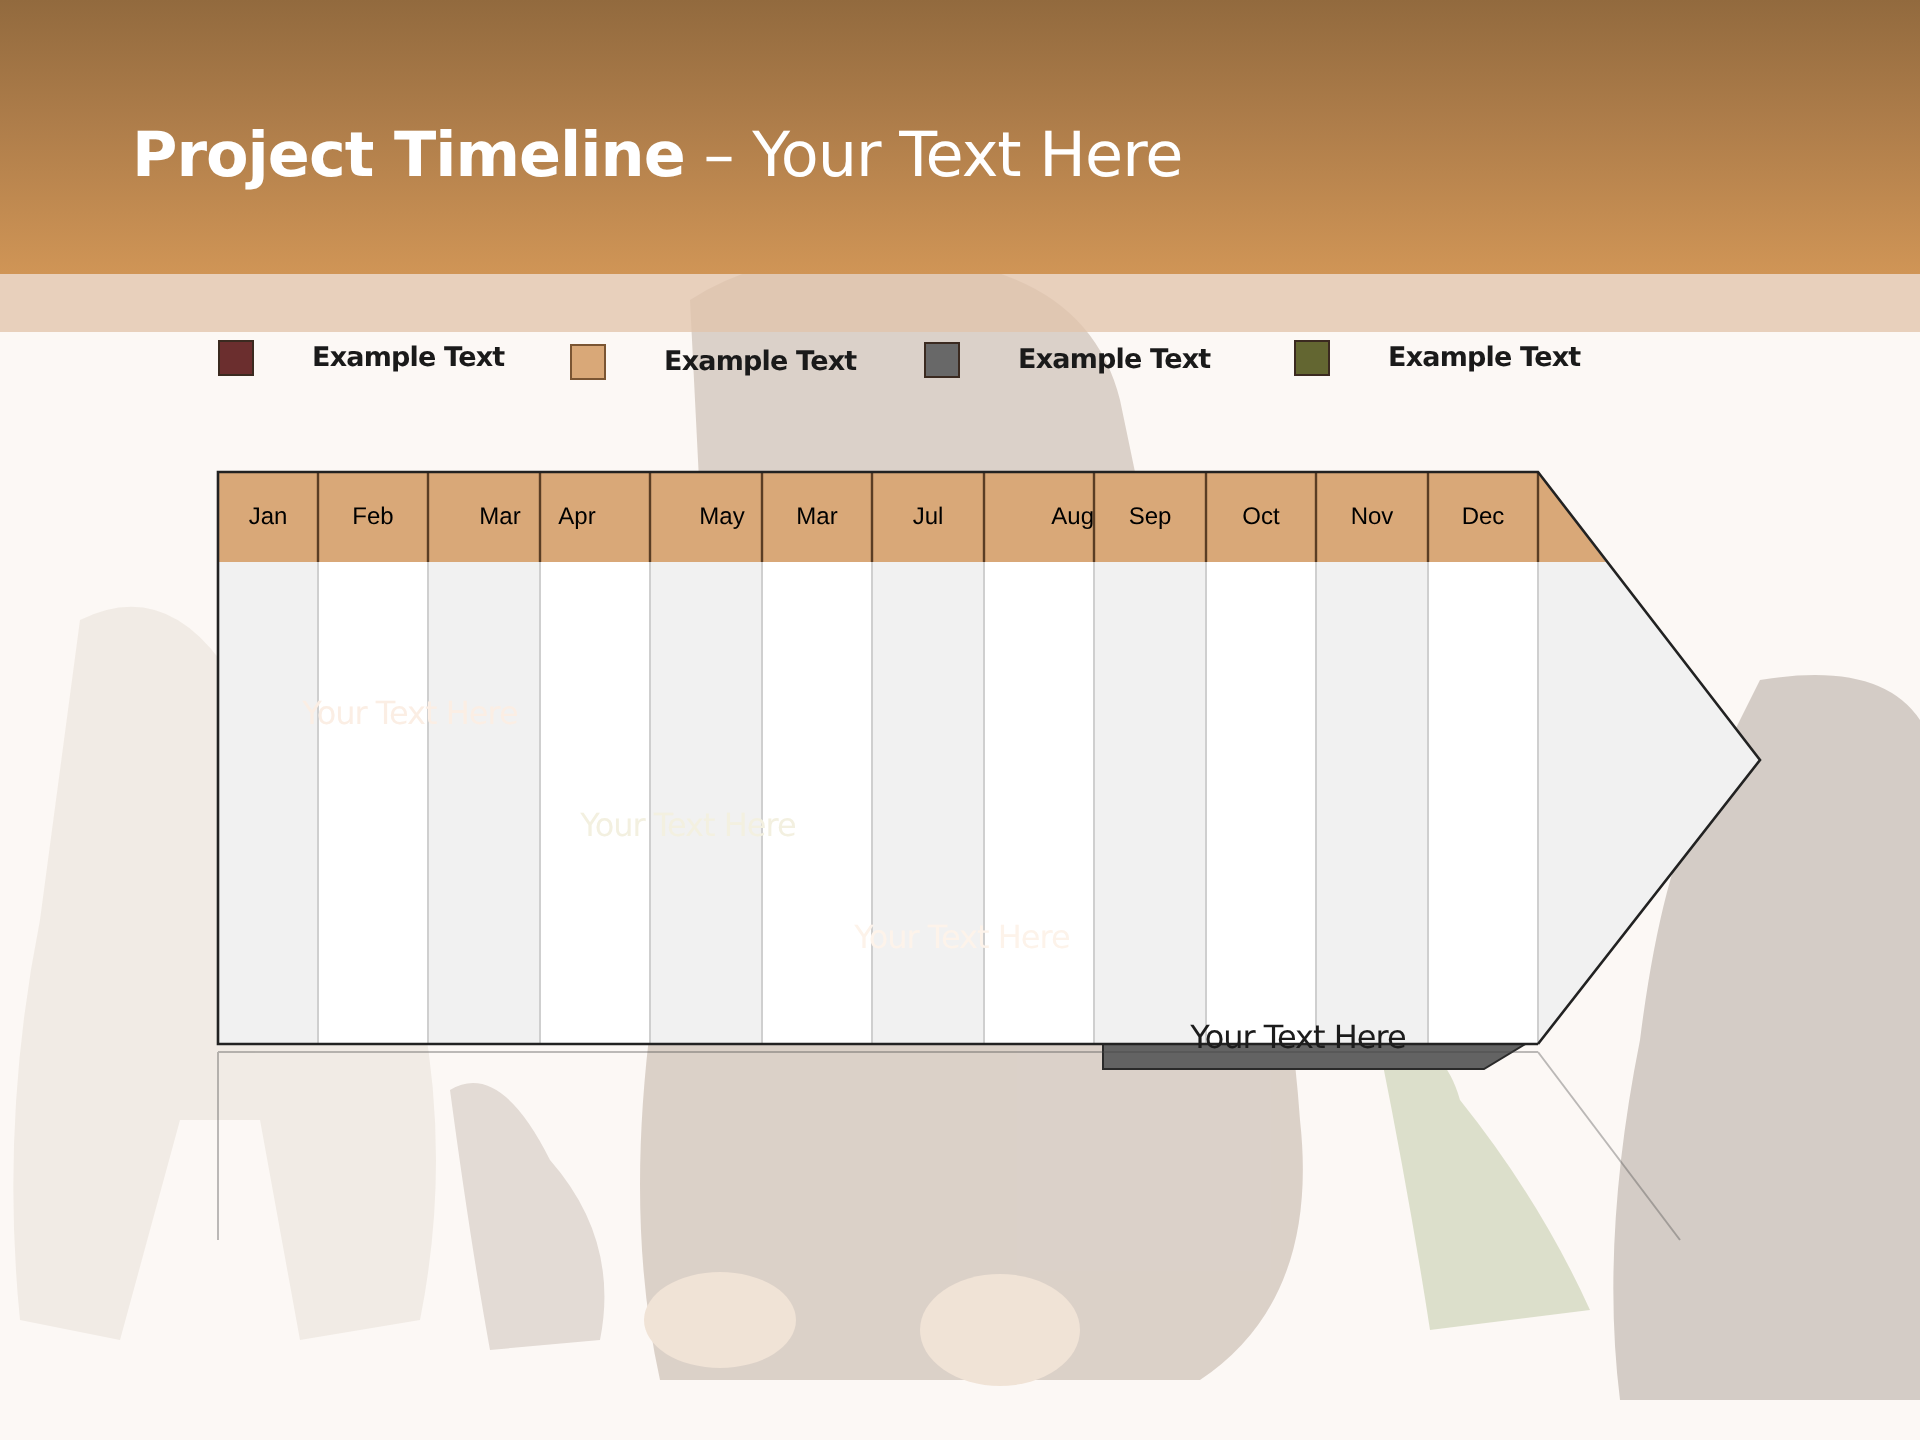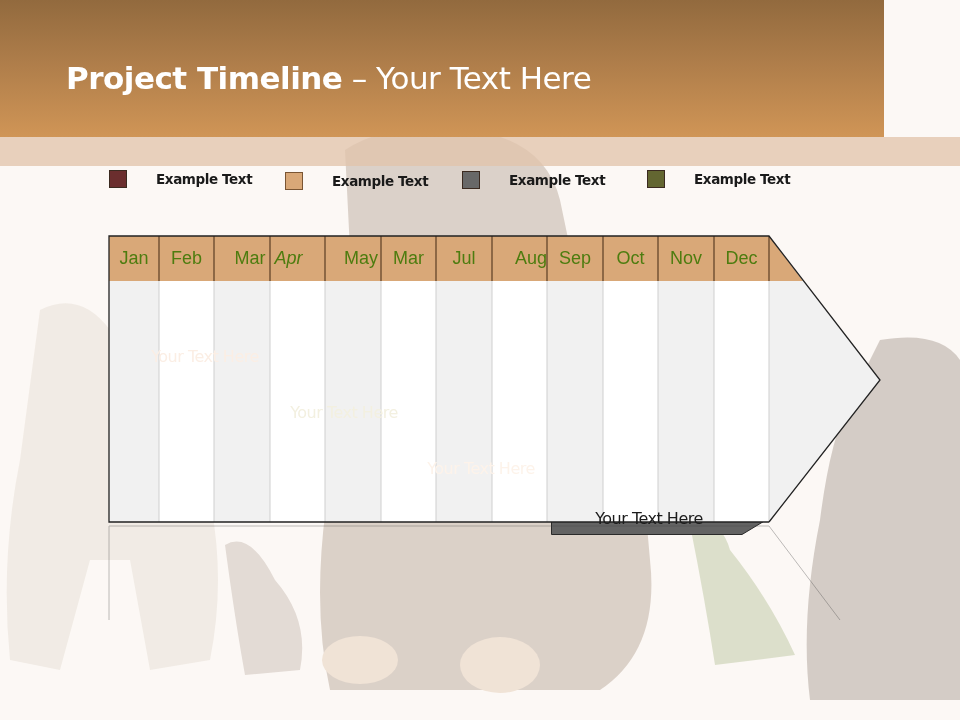--- a/index.html
+++ b/index.html
@@ -3,21 +3,21 @@
   <meta charset="utf-8">
   <style>
     html, body { margin: 0; padding: 0; }
     body {
       width: 960px; height: 720px; position: relative; overflow: hidden;
       background: #fcf8f5;
       font-family: "Liberation Sans", sans-serif;
     }
     .bg-art { position: absolute; inset: 0; z-index: 0; }
     .header {
-      position: absolute; left: 0; top: 0; width: 884px; height: 137px;
+      position: absolute; left: 0; top: 0; width: 960px; height: 137px;
       background: linear-gradient(#926a3e, #ae7d4a 45%, #d09556);
       z-index: 2;
     }
     .title {
       position: absolute; left: 66px; top: 60px;
       font-family: "DejaVu Sans", sans-serif; font-size: 31px; color: #ffffff;
       letter-spacing: -0.5px; white-space: nowrap;
     }
     .title .bold { font-weight: bold; }
     .subband {
@@ -27,21 +27,21 @@
     .legend { position: absolute; top: 170px; left: 0; width: 960px; height: 24px; z-index: 3; }
     .legend-item { position: absolute; top: 0; display: flex; align-items: center; }
     .swatch { width: 18px; height: 18px; box-sizing: border-box; border: 1px solid #3b2a20; }
     .legend-label {
       margin-left: 29px; font-family: "DejaVu Sans", sans-serif; font-weight: bold;
       font-size: 13.5px; color: #1a1a1a; letter-spacing: -0.4px;
     }
     .timeline { position: absolute; left: 0; top: 0; width: 960px; height: 720px; z-index: 3; }
     .month {
       position: absolute; top: 236px; height: 45px; line-height: 45px; text-align: center;
-      color: #4d7c0f; font-size: 18px; font-family: "Liberation Sans", sans-serif;
+      color: #000000; font-size: 12px; font-family: "Liberation Sans", sans-serif;
     }
     .bar {
       position: absolute; height: 33px; line-height: 33px;
       font-family: "DejaVu Sans", sans-serif; font-size: 16px; letter-spacing: -0.5px;
       text-align: center; box-sizing: border-box; padding-right: 22px; white-space: nowrap; margin-top: 44px;
     }
     .bar svg { position: absolute; left: 0; top: 0; z-index: -1; }
     .bar span { position: relative; }
   </style>
 </head>
@@ -142,21 +142,21 @@
     <g opacity="0.35" stroke="#444" stroke-width="1" fill="none">
       <line x1="109" y1="526" x2="109" y2="620"></line>
       <line x1="769" y1="526" x2="840" y2="620"></line>
       <line x1="109" y1="526" x2="769" y2="526"></line>
     </g>
   </svg>
 
   <div class="month" style="left:109px;width:50px;">Jan</div>
   <div class="month" style="left:159px;width:55px;">Feb</div>
   <div class="month" style="left:214px;width:72px;text-align:center;">Mar</div>
-  <div class="month" style="left:270px;width:37px;font-style:italic;">Apr</div>
+  <div class="month" style="left:270px;width:37px;">Apr</div>
   <div class="month" style="left:325px;width:72px;">May</div>
   <div class="month" style="left:381px;width:55px;">Mar</div>
   <div class="month" style="left:436px;width:56px;">Jul</div>
   <div class="month" style="left:492px;width:55px;text-align:right;">Aug</div>
   <div class="month" style="left:547px;width:56px;">Sep</div>
   <div class="month" style="left:603px;width:55px;">Oct</div>
   <div class="month" style="left:658px;width:56px;">Nov</div>
   <div class="month" style="left:714px;width:55px;">Dec</div>
 
   <div class="bar" style="left:112px;top:296px;width:208px;color:#fbeee4;">

